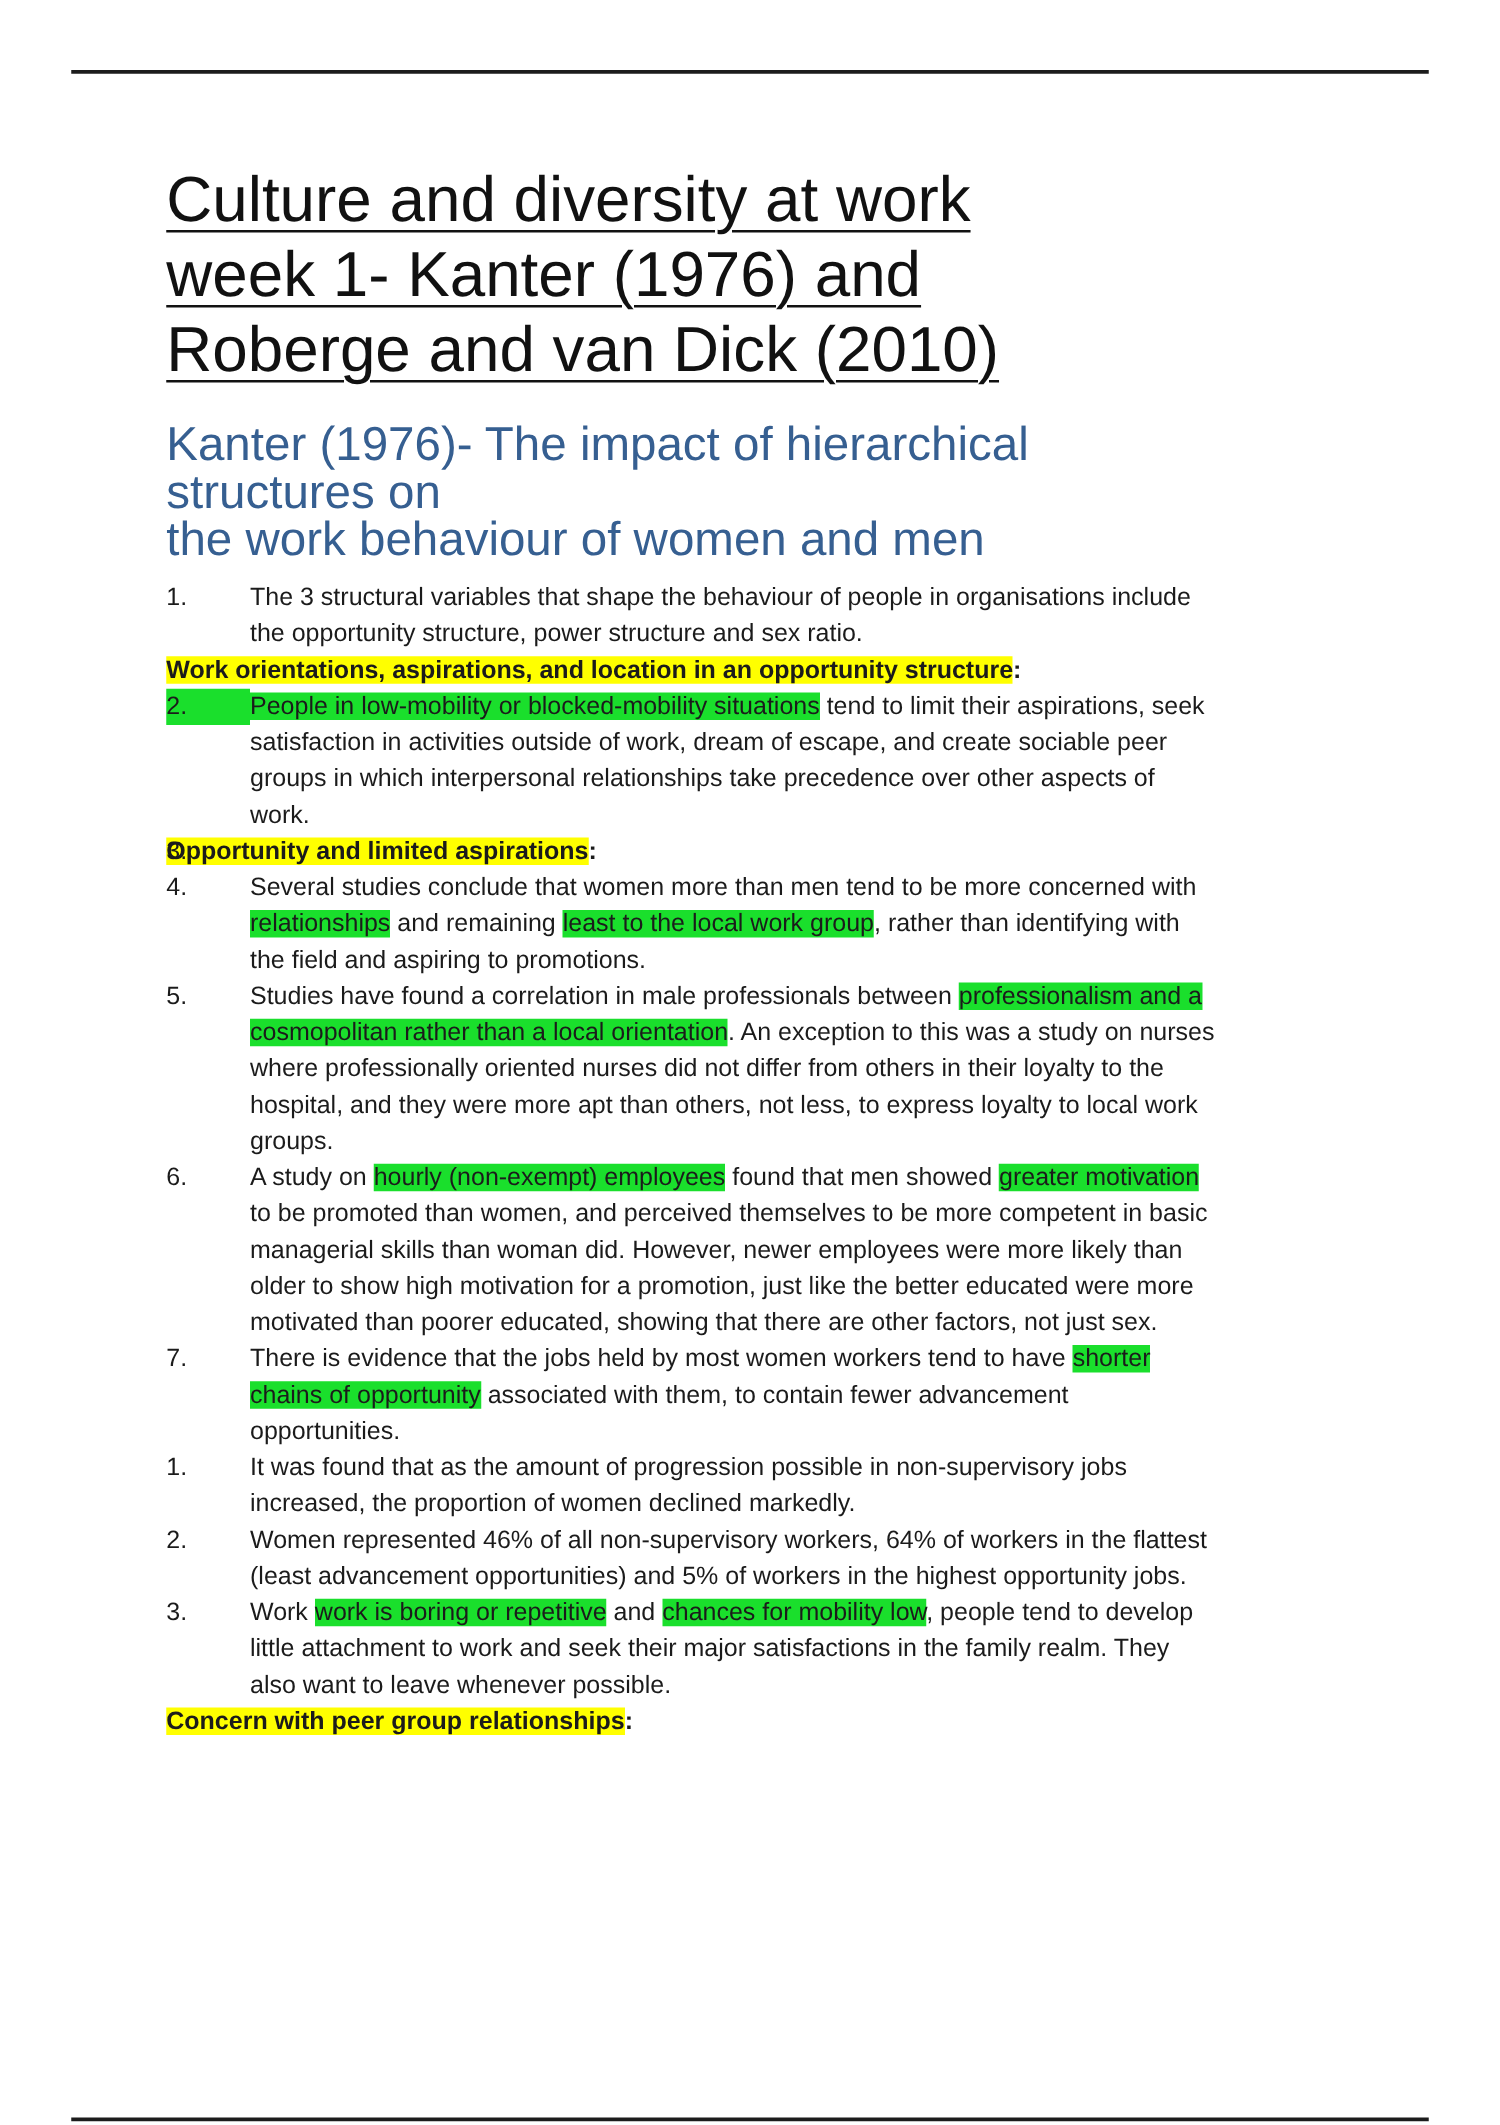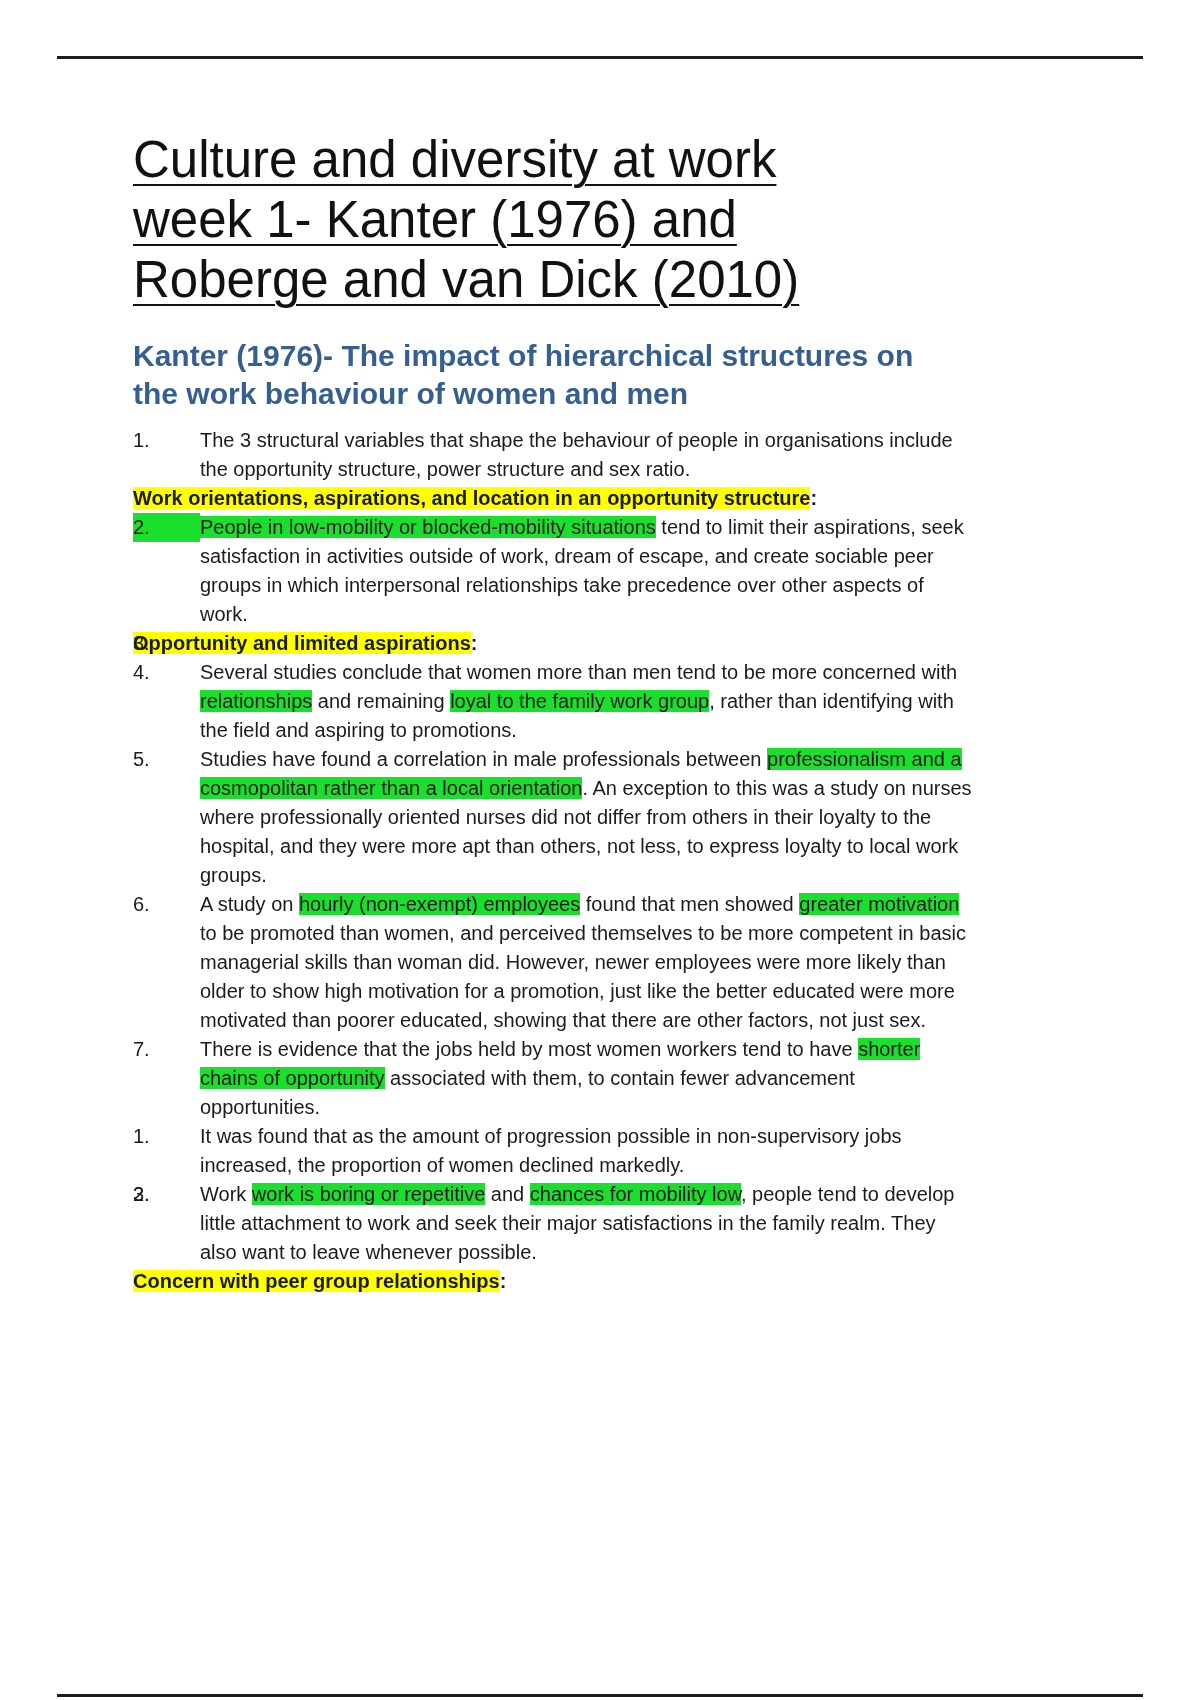--- a/index.html
+++ b/index.html
@@ -28,23 +28,23 @@
     line-height:60px;
     font-weight:400;
     color:#111;
     text-decoration:underline;
     text-decoration-thickness:2px;
     text-underline-offset:7px;
     white-space:pre-line;
   }
   h2.subtitle{
     margin:27px 0 13px 0;
-    font-size:30px;
+    font-size:38px;
     line-height:38px;
-    font-weight:700;
+    font-weight:400;
     color:var(--blue);
     white-space:pre-line;
   }
   .docbody{font-size:20px;line-height:29px;}
   .item{position:relative;padding-left:67px;}
   .item .num{position:absolute;left:0;top:0;width:67px;}
   .item .num.hl-g{background:var(--hl-g);}
   .sect{margin:0;font-weight:700;}
   .hl-y{background:var(--hl-y);text-align:center;}
   .hl-g{background:var(--hl-g);}
@@ -60,25 +60,25 @@
 week 1- Kanter (1976) and
 Roberge and van Dick (2010)</h1>
     <h2 class="subtitle">Kanter (1976)- The impact of hierarchical structures on
 the work behaviour of women and men</h2>
     <div class="docbody" id="doc-body">
         <div class="item"><span class="num">1.</span><span><span>The 3 structural variables that shape the behaviour of people in organisations include the opportunity structure, power structure and sex ratio.</span></span></div>
         <p class="sect"><span class="hl-y">Work orientations, aspirations, and location in an opportunity structure</span><span>:</span></p>
         <div class="item"><span class="num hl-g">2.</span><span><span class="hl-g">People in low-mobility or blocked-mobility situations</span><span> tend to limit their aspirations, seek satisfaction in activities outside of work, dream of escape, and create sociable peer groups in which interpersonal relationships take precedence over other aspects of work.</span></span></div>
         <div class="item"><span class="num">3.</span></div>
         <p class="sect"><span class="hl-y">Opportunity and limited aspirations</span><span>:</span></p>
-        <div class="item"><span class="num">4.</span><span><span>Several studies conclude that women more than men tend to be more concerned with </span><span class="hl-g">relationships</span><span> and remaining </span><span class="hl-g">loyal to the family work group</span><span>, rather than identifying with the field and aspiring to promotions.</span></span></div>
+        <div class="item"><span class="num">4.</span><span><span>Several studies conclude that women more than men tend to be more concerned with </span><span class="hl-g">relationships</span><span> and remaining </span><span class="hl-g">least to the local work group</span><span>, rather than identifying with the field and aspiring to promotions.</span></span></div>
         <div class="item"><span class="num">5.</span><span><span>Studies have found a correlation in male professionals between </span><span class="hl-g">professionalism and a cosmopolitan rather than a local orientation</span><span>. An exception to this was a study on nurses where professionally oriented nurses did not differ from others in their loyalty to the hospital, and they were more apt than others, not less, to express loyalty to local work groups.</span></span></div>
         <div class="item"><span class="num">6.</span><span><span>A study on </span><span class="hl-g">hourly (non-exempt) employees</span><span> found that men showed </span><span class="hl-g">greater motivation</span><span> to be promoted than women, and perceived themselves to be more competent in basic managerial skills than woman did. However, newer employees were more likely than older to show high motivation for a promotion, just like the better educated were more motivated than poorer educated, showing that there are other factors, not just sex.</span></span></div>
         <div class="item"><span class="num">7.</span><span><span>There is evidence that the jobs held by most women workers tend to have </span><span class="hl-g">shorter chains of opportunity</span><span> associated with them, to contain fewer advancement opportunities.</span></span></div>
         <div class="item"><span class="num">1.</span><span><span>It was found that as the amount of progression possible in non-supervisory jobs increased, the proportion of women declined markedly.</span></span></div>
-        <div class="item"><span class="num">2.</span></div>
+        <div class="item"><span class="num">2.</span><span><span>Women represented 46% of all non-supervisory workers, 64% of workers in the flattest (least advancement opportunities) and 5% of workers in the highest opportunity jobs.</span></span></div>
         <div class="item"><span class="num">3.</span><span><span>Work </span><span class="hl-g">work is boring or repetitive</span><span> and </span><span class="hl-g">chances for mobility low</span><span>, people tend to develop little attachment to work and seek their major satisfactions in the family realm. They also want to leave whenever possible.</span></span></div>
         <p class="sect"><span class="hl-y">Concern with peer group relationships</span><span>:</span></p>
       </div>
   </div>
 
   <div class="rule bottom"></div>
 </div>
 
 </body></html>

